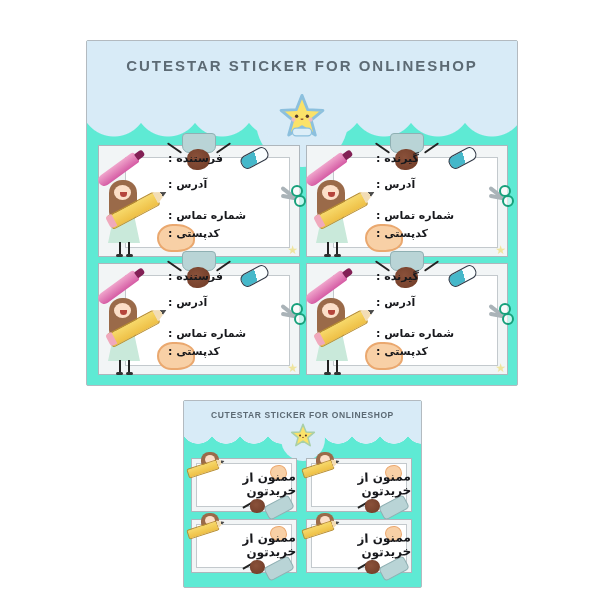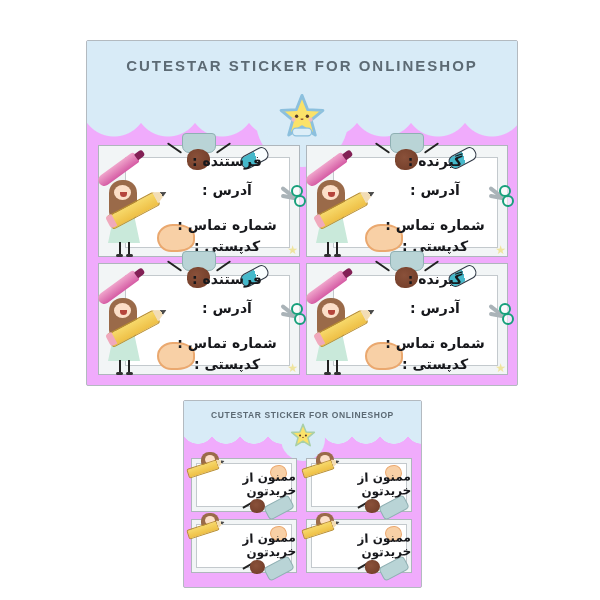--- a/index.html
+++ b/index.html
@@ -1,20 +1,20 @@
 <!DOCTYPE html>
 <html><head>
 <meta charset="utf-8">
 <style>
   html,body{margin:0;padding:0;background:#ffffff;}
   body{font-family:"Liberation Sans",sans-serif;}
   .canvas{position:relative;width:600px;height:600px;background:#ffffff;overflow:hidden;}
 
   
-  .sheet{position:absolute;background:#f0abfc;border:1px solid #b3bac0;border-radius:2px;}
+  .sheet{position:absolute;background:#5eead4;border:1px solid #b3bac0;border-radius:2px;}
   .sheet-large{left:86px;top:40px;width:430px;height:344px;}
   .sheet-small{left:183px;top:400px;width:237px;height:186px;}
   .band{position:absolute;left:0;right:0;top:0;background:#d8ebf7;}
   .sheet-large .band{height:76px;}
   .sheet-small .band{height:34px;}
   .scallop{position:absolute;left:0;right:0;background-repeat:repeat-x;}
   .sheet-large .scallop{top:76px;height:24px;
     background-image:radial-gradient(circle 34px at 27px -14px,#d8ebf7 97%,rgba(0,0,0,0) 100%);
     background-size:54px 24px;}
   .sheet-small .scallop{top:34px;height:12px;
@@ -31,22 +31,22 @@
   .sheet-small .mascot{top:22px;width:26px;height:27px;}
 
   
   .grid-large{position:absolute;left:11px;top:104px;display:grid;
     grid-template-columns:202px 202px;grid-auto-rows:112px;gap:6px;}
   .biglabel{position:relative;background:#f2f5f6;border:1px solid #aeb6bc;}
   .inner-frame{position:absolute;left:26px;top:11px;right:9px;bottom:8px;background:#ffffff;border:1px solid #c3c9cd;}
 
   
   .fields{position:absolute;top:0;right:13px;width:118px;}
-  .field{font-family:"DejaVu Sans",sans-serif;font-size:14px;font-weight:bold;color:#17181c;
-    text-align:center;line-height:1.15;}
+  .field{font-family:"DejaVu Sans",sans-serif;font-size:11px;font-weight:bold;color:#17181c;
+    text-align:left;line-height:1.15;}
   .field.f1{margin-top:7px}.field.f2{margin-top:13px}.field.f3{margin-top:19px}.field.f4{margin-top:5px}
 
   
   .marker{position:absolute;left:-4px;top:18px;width:46px;height:12px;border-radius:6px 3px 3px 6px;
     background:linear-gradient(#f0a6cc,#d55ba4);transform:rotate(-36deg);}
   .m-tip{position:absolute;right:-8px;top:2.5px;width:9px;height:7px;background:#822055;border-radius:1px 3px 3px 1px;}
 
   
   .boy{position:absolute;left:72px;top:-13px;width:56px;height:48px;}
   .b-shirt{position:absolute;left:11px;top:0;width:32px;height:18px;background:#b9d4d6;

